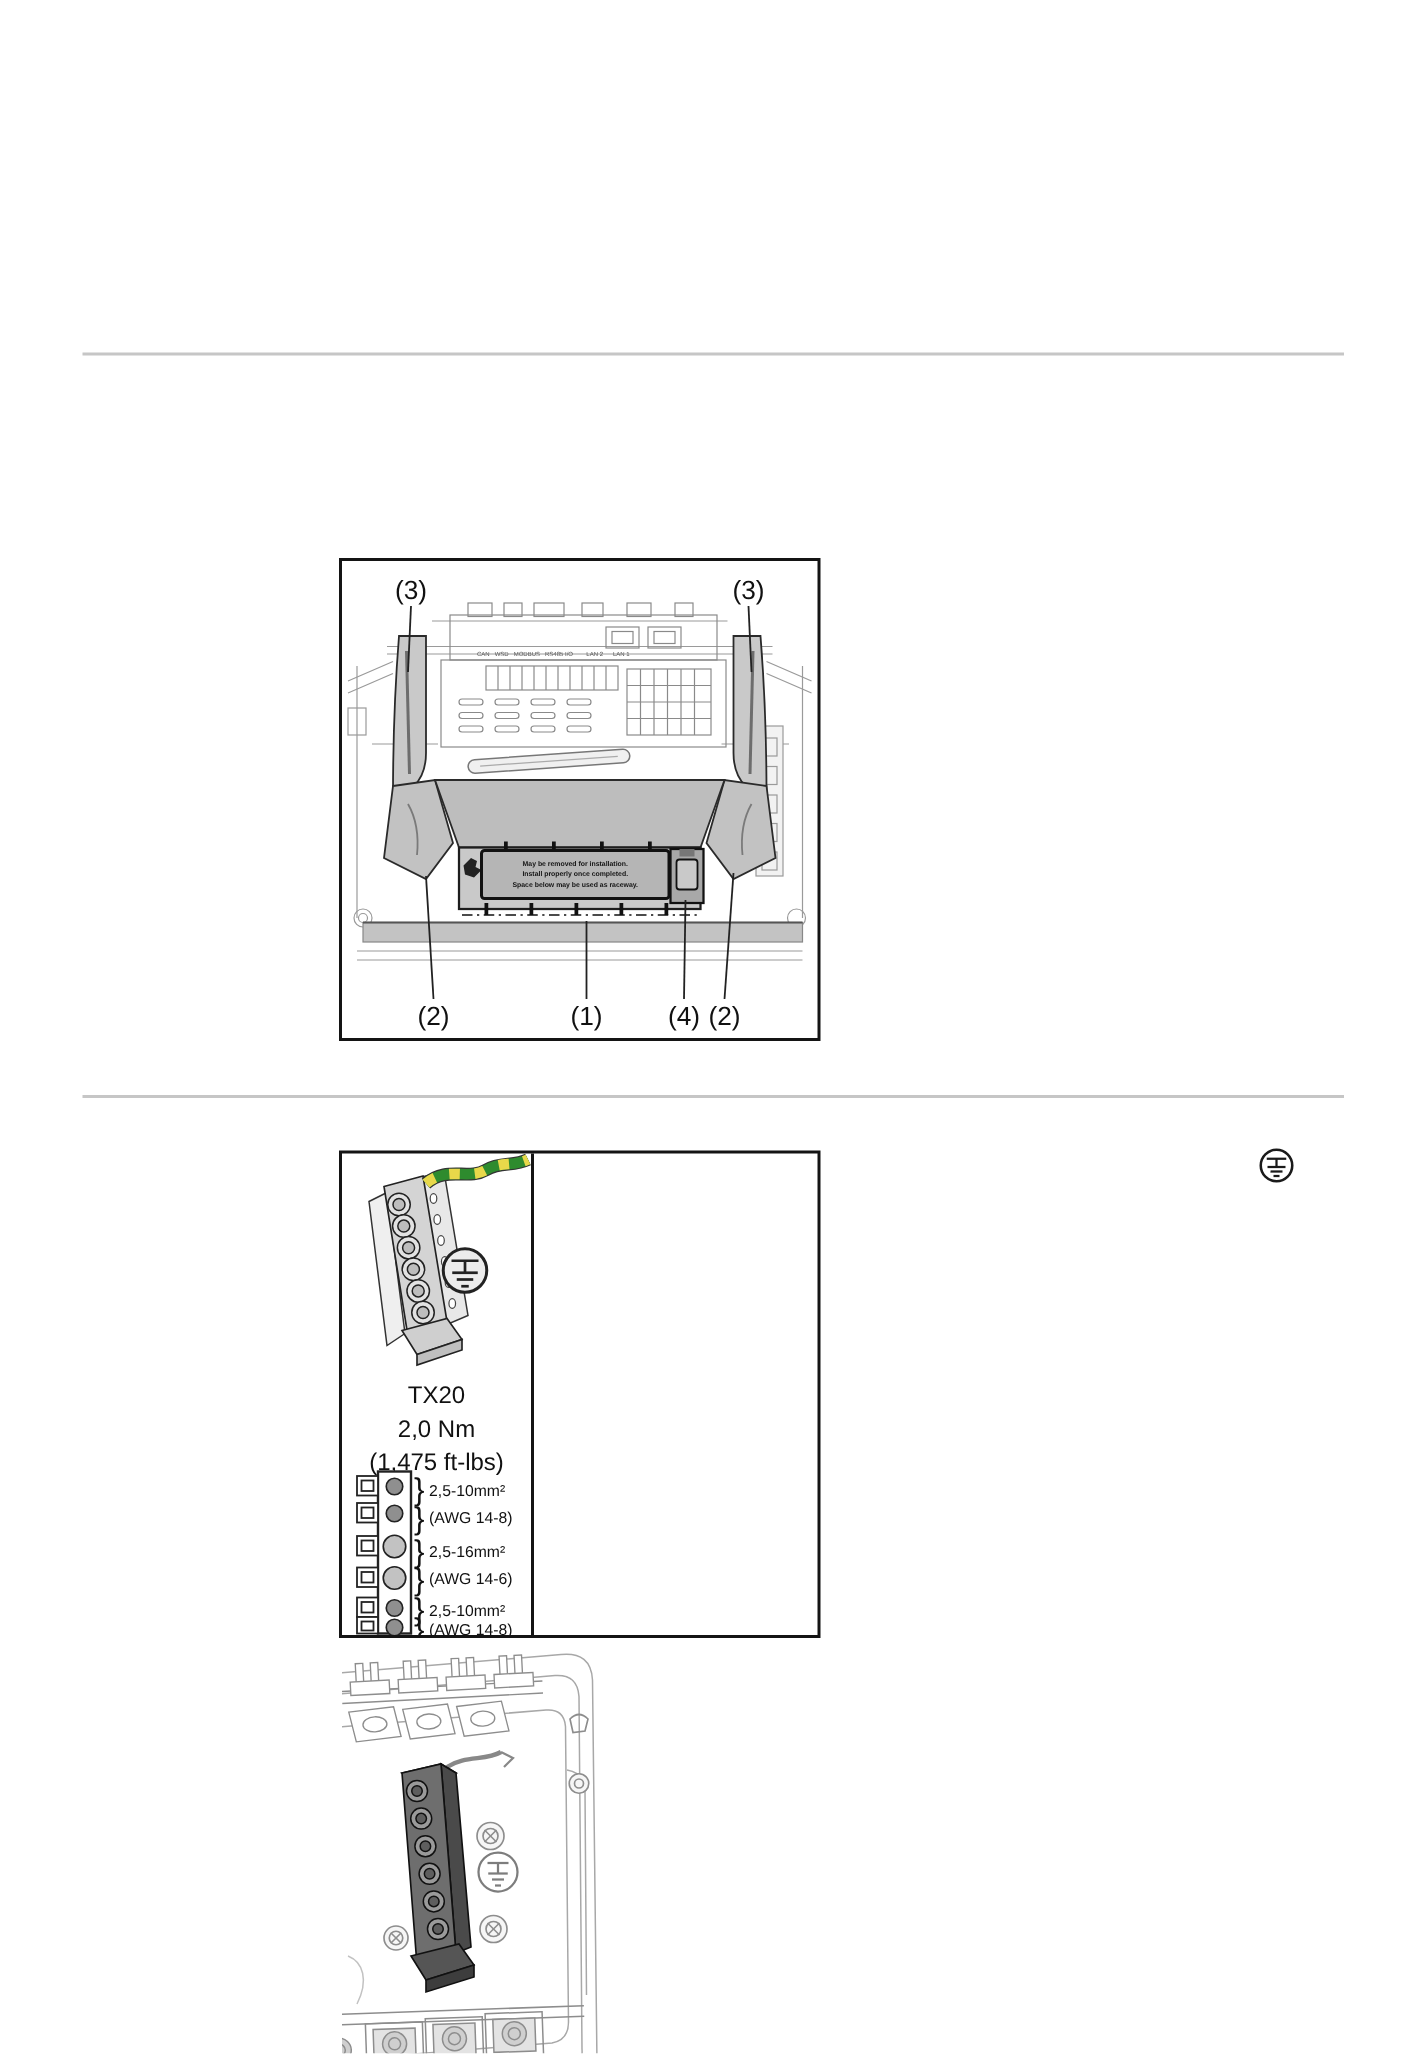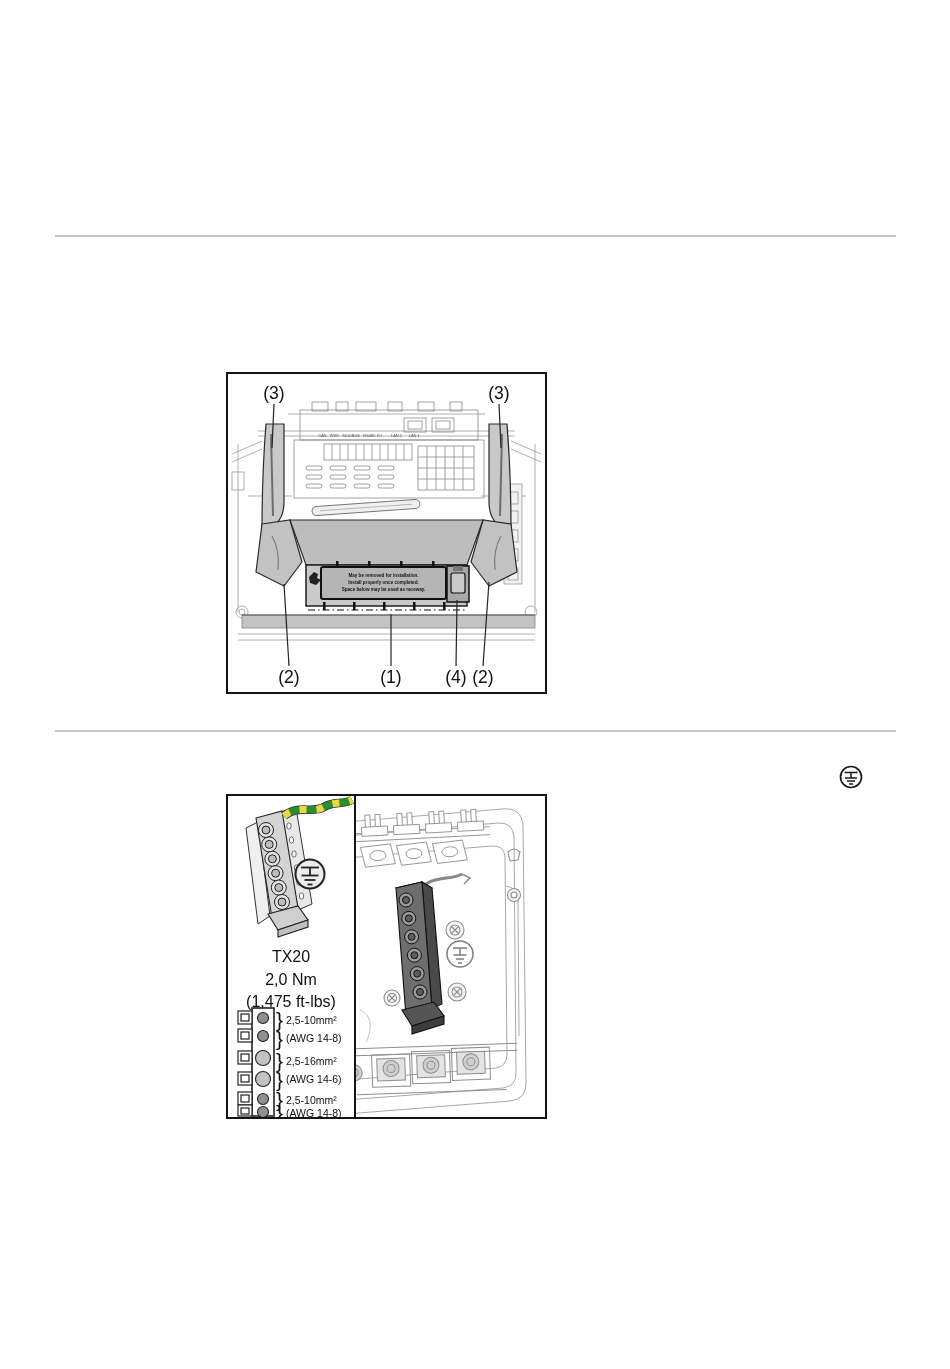--- a/index.html
+++ b/index.html
@@ -1,21 +1,21 @@
 <!DOCTYPE html>
 <html><head>
 <meta charset="utf-8">
 <style>
   html,body{margin:0;padding:0;background:#ffffff;}
   .page{position:relative;width:950px;height:1369px;background:#ffffff;overflow:hidden;
         font-family:"Liberation Sans", sans-serif;}
   .divider{position:absolute;left:55px;width:841px;height:2px;background:#c6c6c6;}
   .fig{position:absolute;border:2px solid #141414;background:#ffffff;box-sizing:content-box;}
   #figure1{left:226px;top:372px;width:317px;height:318px;}
-  #figure2{left:226px;top:794px;width:317px;height:321px;display:flex;}
+  #figure2{left:226px;top:767px;width:317px;height:321px;display:flex;flex-direction:column;}
   #figure2 .panel-left{width:126px;height:321px;border-right:2px solid #141414;}
   #figure2 .panel-right{width:189px;height:321px;}
   #pe-standalone{position:absolute;left:838px;top:764px;width:26px;height:26px;}
   svg{display:block;}
   text{font-family:"Liberation Sans", sans-serif;fill:#111;}
   .callout{font-size:17.5px;}
   .tiny{font-size:4px;fill:#555;}
   .coverlabel{font-size:4.6px;font-weight:bold;fill:#141414;}
   .torque{font-size:16px;}
   .spec{font-size:10.5px;}

